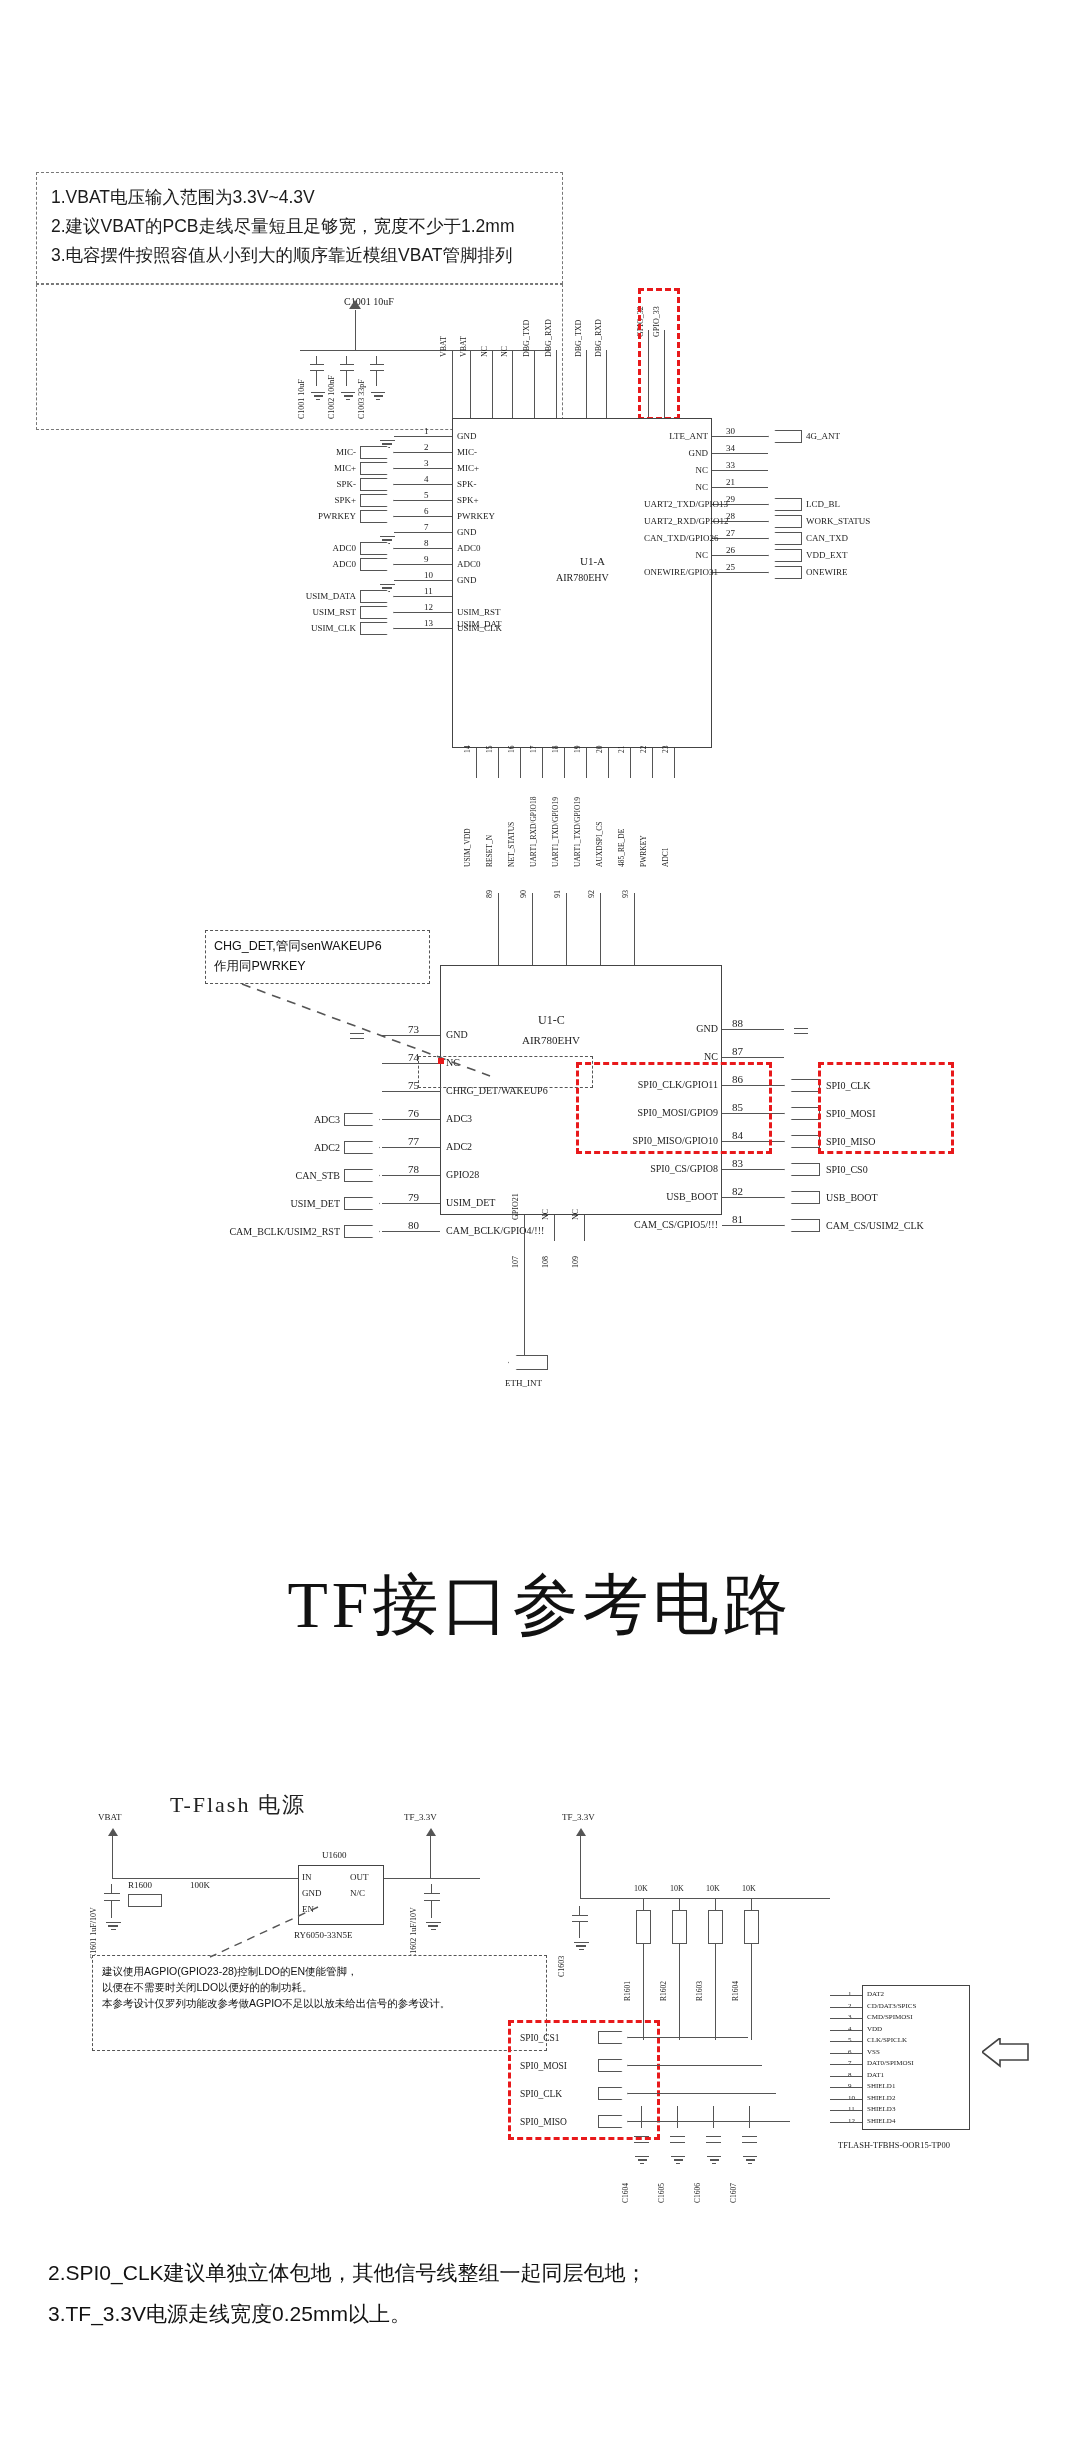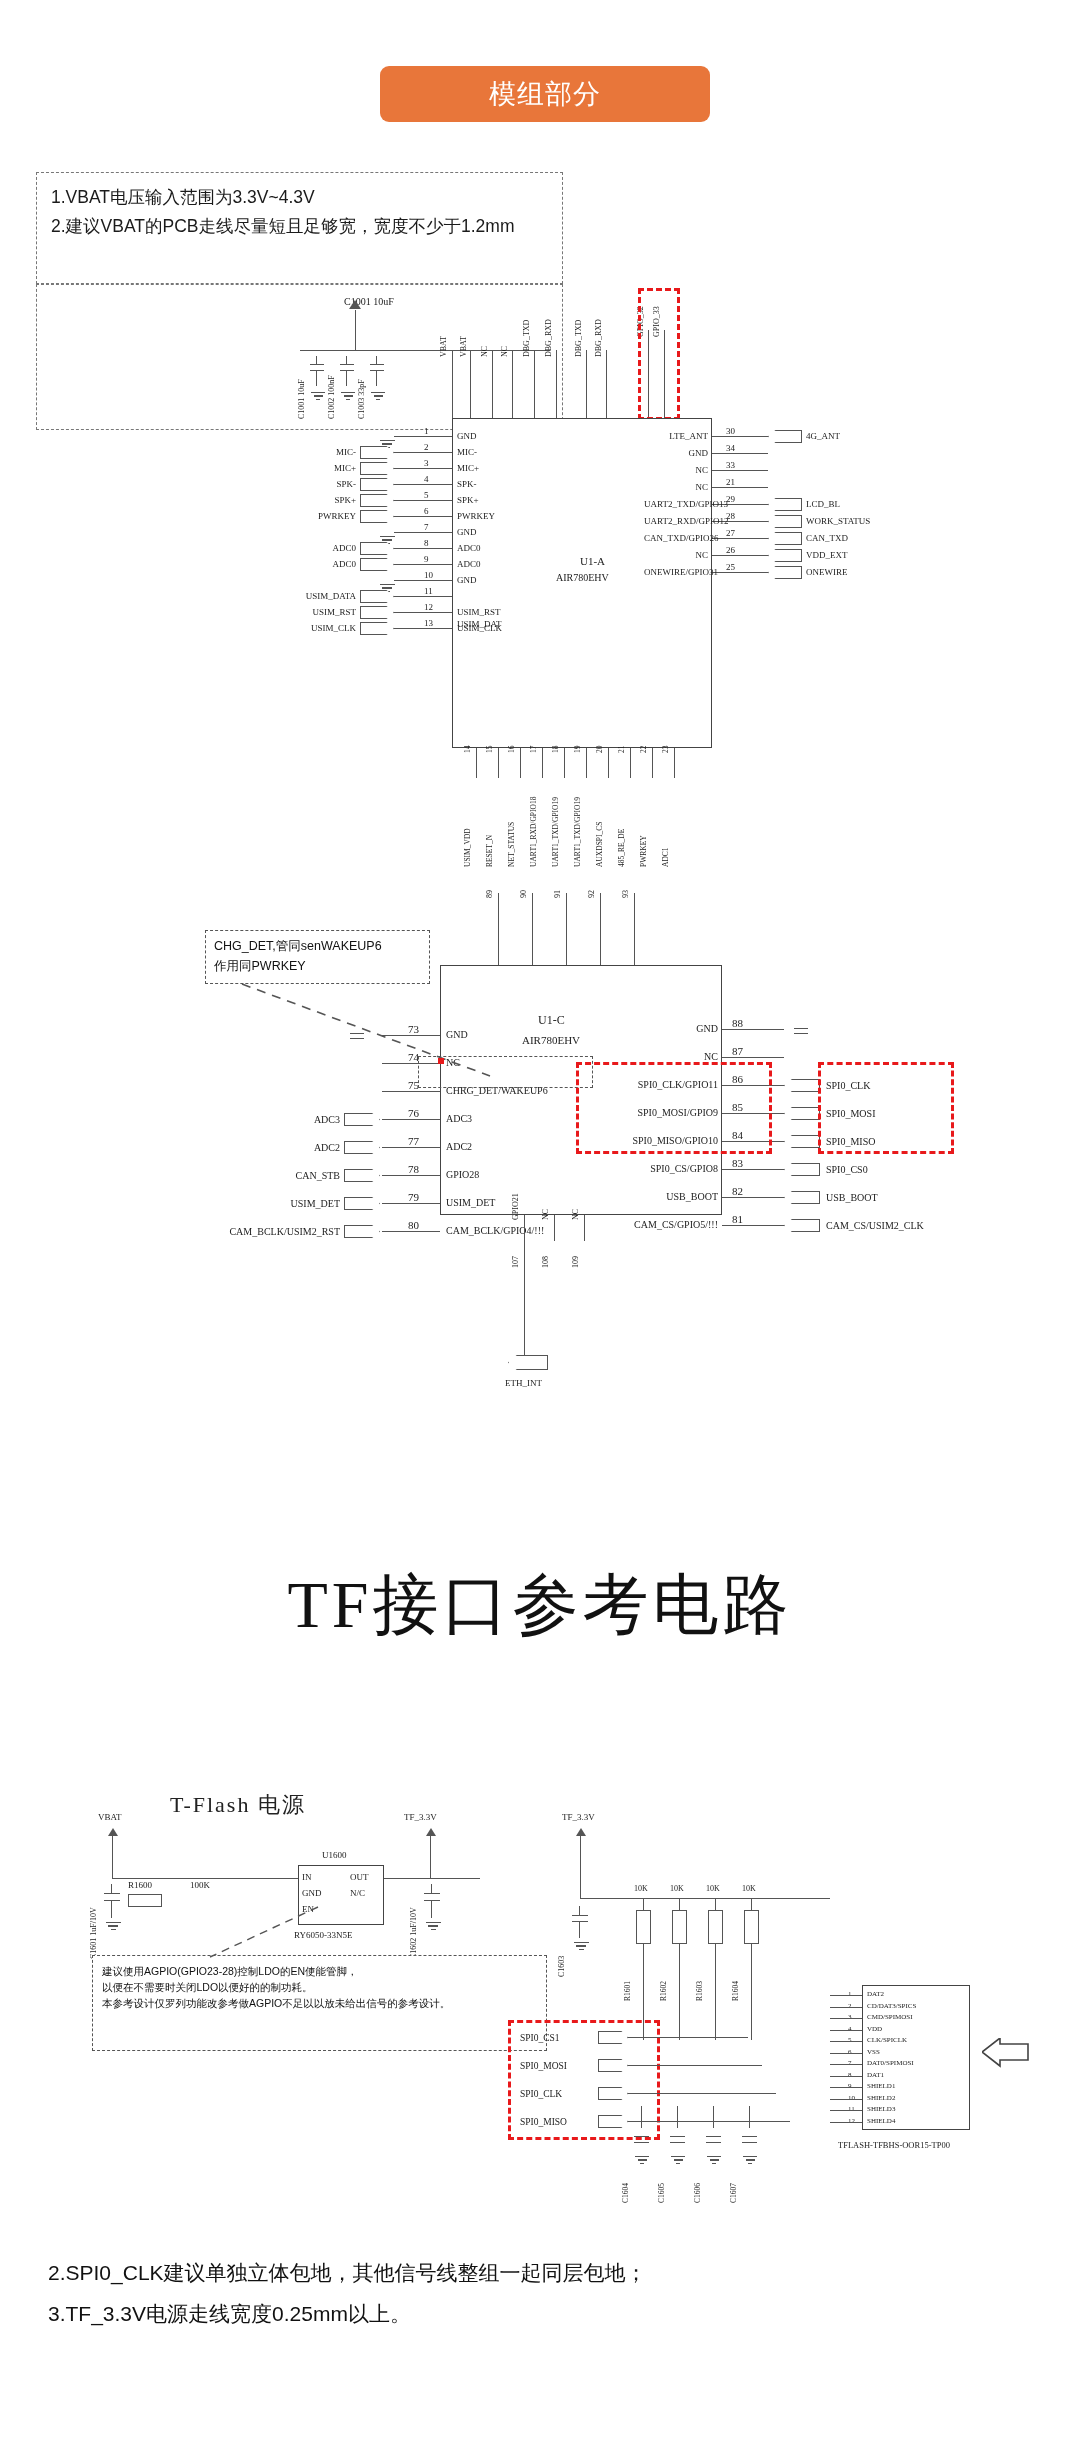--- a/index.html
+++ b/index.html
@@ -102,27 +102,25 @@
   .cap i { position:absolute; background:#555; }
 
   
   .res { position:absolute; border:1.2px solid #555; background:#fff; }
 </style>
 </head>
 <body>
 
 <div class="page">
 
-  <div class="banner" id="banner-module">
-    <span>模组部分</span>
-  </div>
 
   <div class="note-box" id="note-vbat">
     <div class="line">1.VBAT电压输入范围为3.3V~4.3V</div>
     <div class="line">2.建议VBAT的PCB走线尽量短且足够宽，宽度不少于1.2mm</div>
+    <div class="line">3.电容摆件按照容值从小到大的顺序靠近模组VBAT管脚排列</div>
   </div>
 
   <div class="red-dash" style="left:36px; top:284px; width:527px; height:146px; border:1.5px dashed #777;"></div>
 
   <div class="net-lbl" style="left:344px; top:296px; font-size:10px;">C1001 10uF</div>
   <div class="wire v" style="left:355px; top:310px; height:40px;"></div>
   <div class="wire h" style="left:300px; top:350px; width:250px;"></div>
 
   <div style="position:absolute; left:349px; top:300px; width:0;height:0;border-left:6px solid transparent;border-right:6px solid transparent;border-bottom:9px solid #555;"></div>
 

